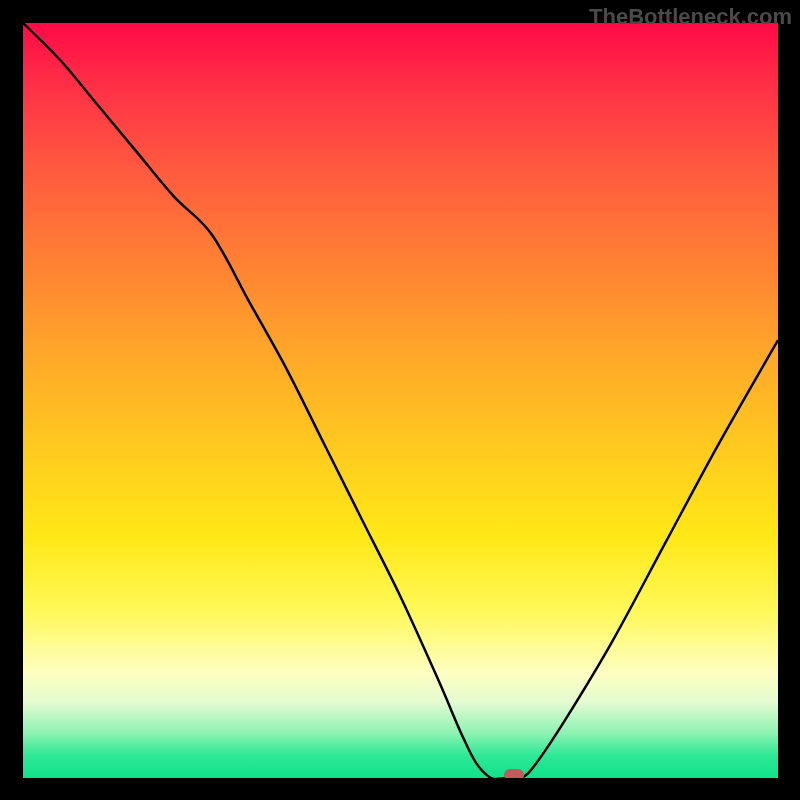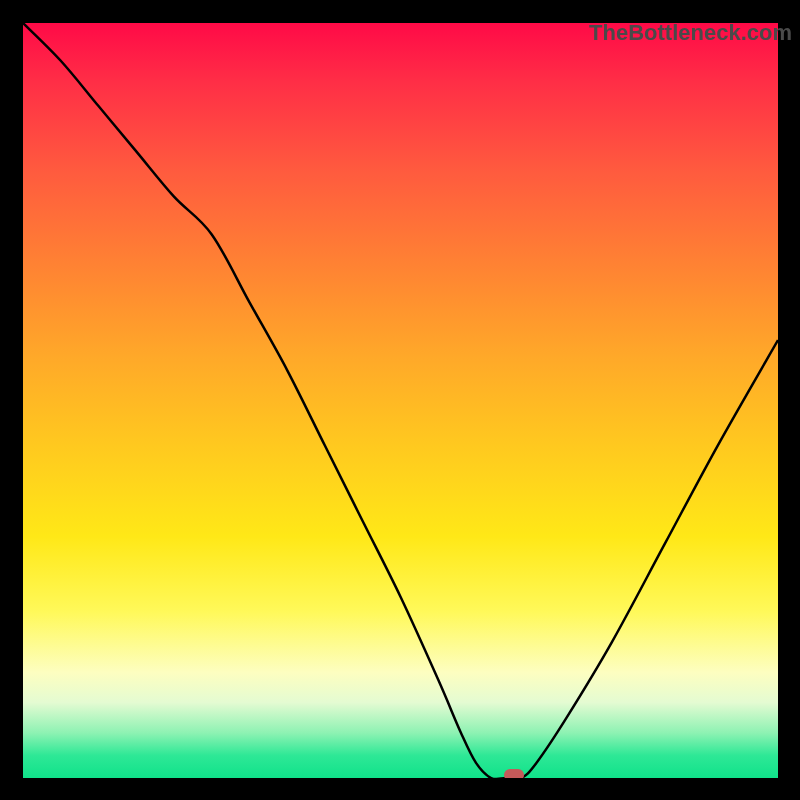--- a/index.html
+++ b/index.html
@@ -11,21 +11,21 @@
     font-family: Arial, Helvetica, sans-serif;
   }
   .container {
     position: relative;
     width: 800px;
     height: 800px;
     background: #000;
   }
   .watermark {
     position: absolute;
-    top: 20px;
+    top: 4px;
     right: 8px;
     color: #4a4a4a;
     font-size: 22px;
     font-weight: bold;
     z-index: 10;
   }
   .plot-area {
     position: absolute;
     left: 23px;
     top: 23px;

